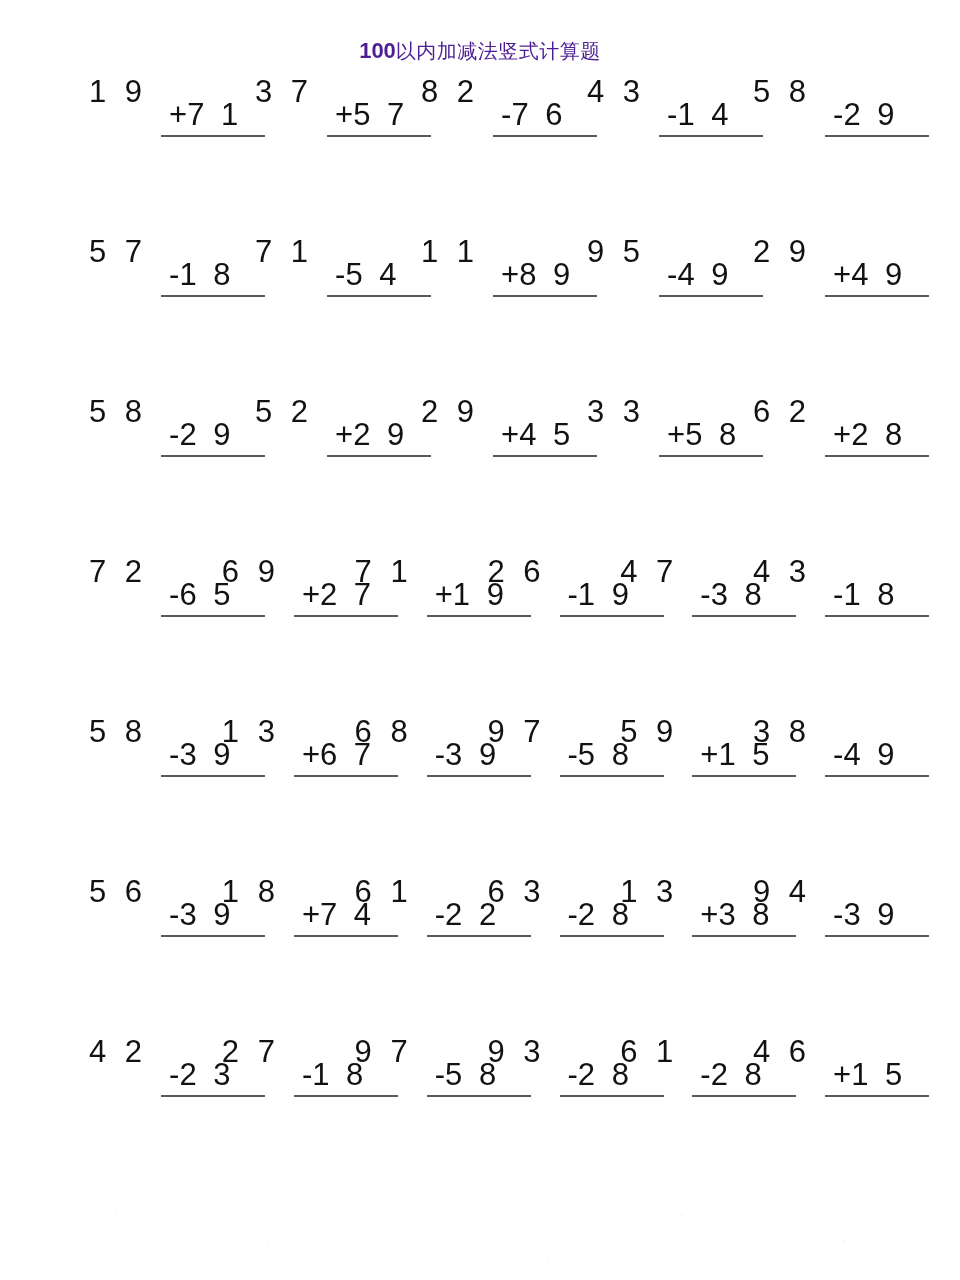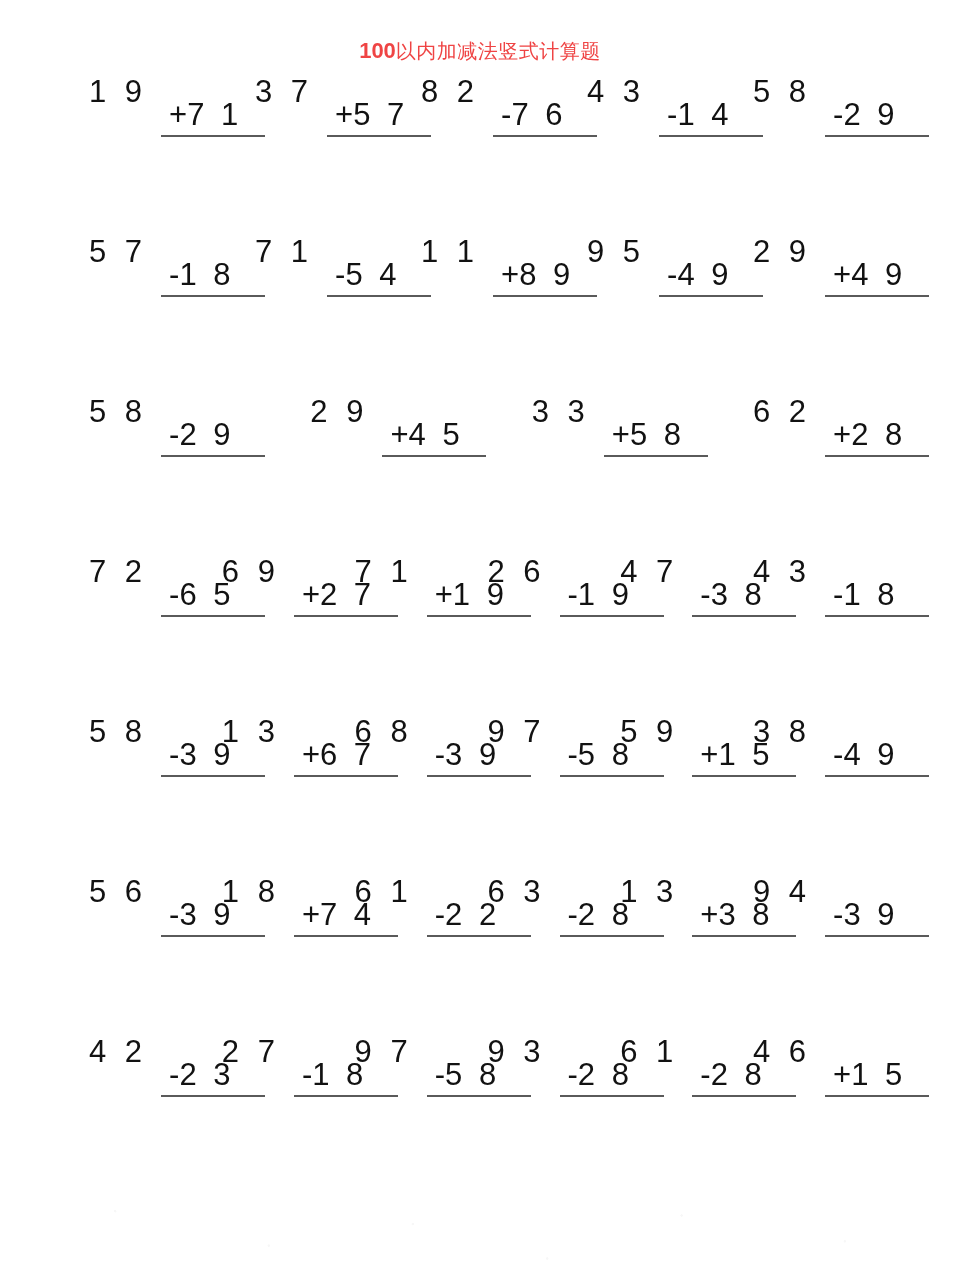--- a/index.html
+++ b/index.html
@@ -27,21 +27,21 @@
   .title-bar {
     width: 100%;
     text-align: center;
     padding-top: 38px;
     height: 62px;
     box-sizing: border-box;
   }
   .title {
     font-size: 21px;
     letter-spacing: 0.5px;
-    color: #ef4444;
+    color: #4c1d95;
     white-space: nowrap;
     display: inline-block;
   }
   .title .num {
     font-weight: 700;
     font-size: 22px;
     letter-spacing: 0px;
   }
   .title .cn {
     font-family: "DejaVu Sans", sans-serif;
@@ -201,20 +201,26 @@
         </div>
       </div>
       <div class="prow">
         <div class="problem">
           <div class="operand op-top">5 8</div>
           <div class="op-bottom-wrap">
             <div class="op-bottom"><span class="sign">-</span><span>2 9</span></div>
           </div>
         </div>
         <div class="problem">
+          <div class="operand op-top">5 2</div>
+          <div class="op-bottom-wrap">
+            <div class="op-bottom"><span class="sign">+</span><span>2 9</span></div>
+          </div>
+        </div>
+        <div class="problem">
           <div class="operand op-top">2 9</div>
           <div class="op-bottom-wrap">
             <div class="op-bottom"><span class="sign">+</span><span>4 5</span></div>
           </div>
         </div>
         <div class="problem">
           <div class="operand op-top">3 3</div>
           <div class="op-bottom-wrap">
             <div class="op-bottom"><span class="sign">+</span><span>5 8</span></div>
           </div>

